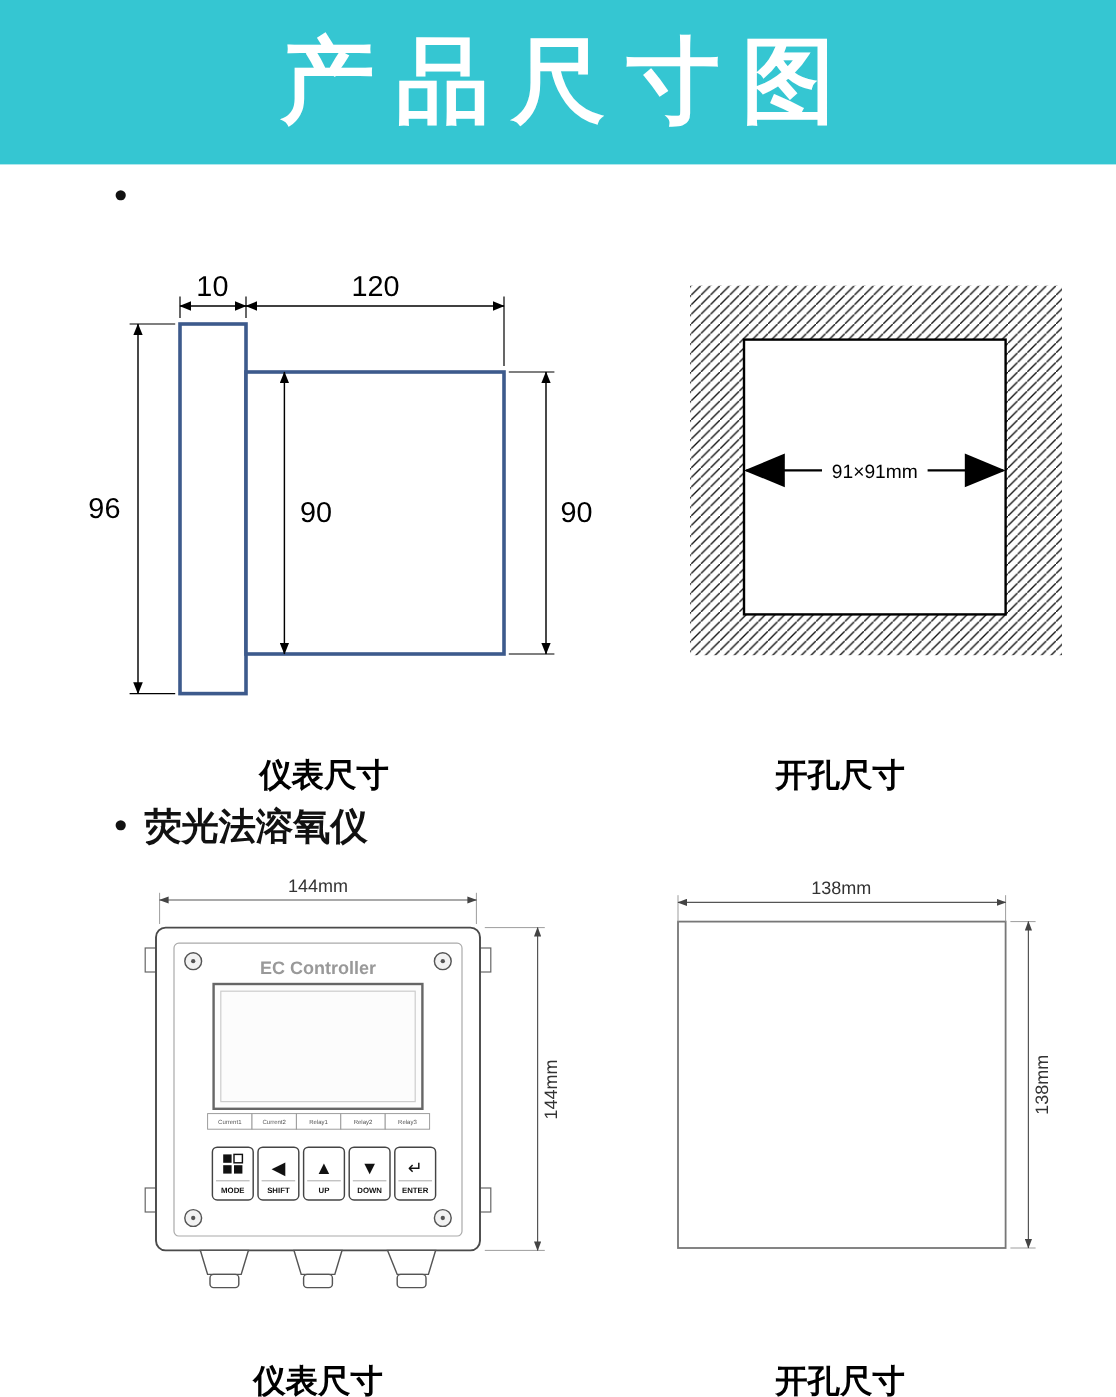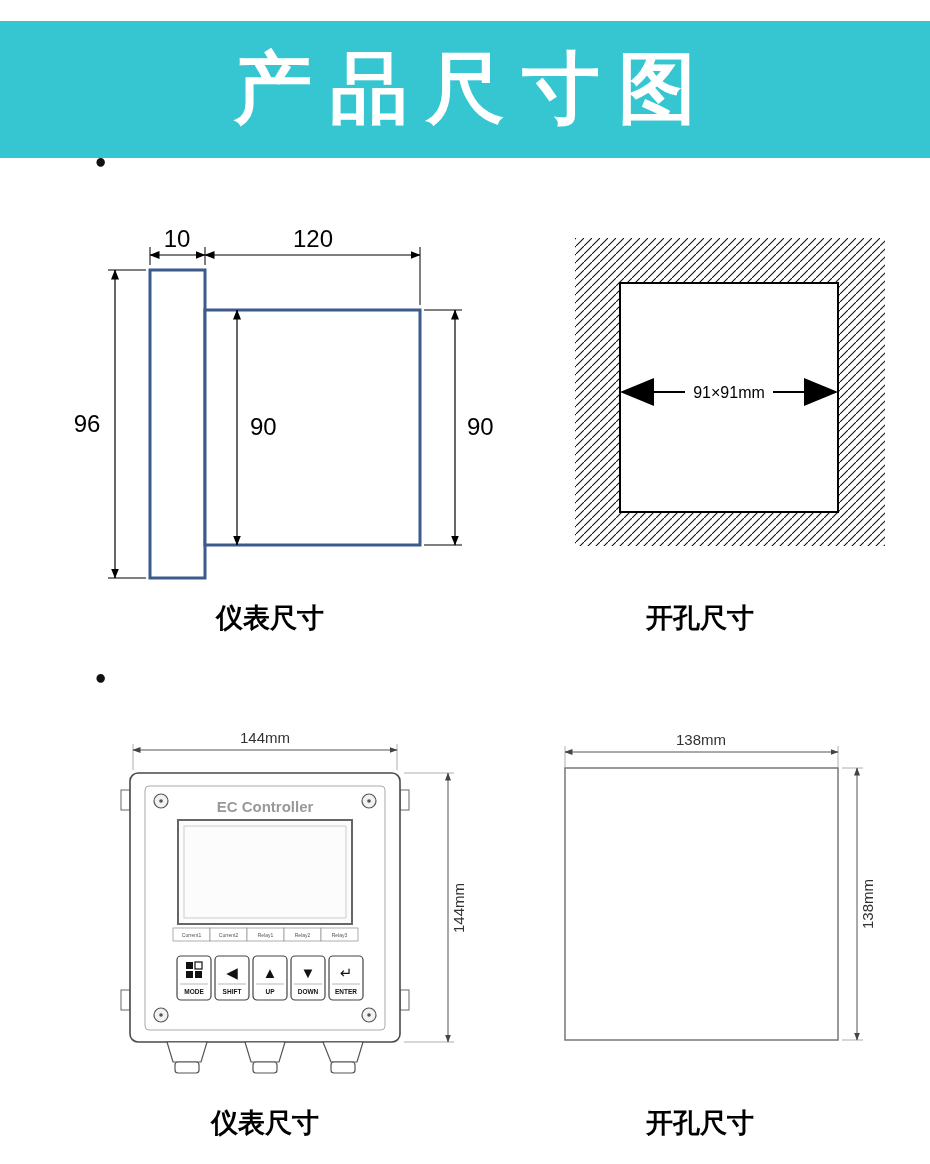--- a/index.html
+++ b/index.html
@@ -3,34 +3,34 @@
 <meta charset="utf-8">
 <style>
   * { margin:0; padding:0; box-sizing:border-box; }
   html,body { background:#fff; }
   body {
     width:930px; height:1164px; position:relative; overflow:hidden;
     font-family:"DejaVu Sans","Liberation Sans",sans-serif; color:#000;
   }
   .banner {
     position:absolute; left:0; top:0; width:930px; height:137px;
-    background:#35C6D2; display:flex; align-items:center; justify-content:center;margin-top:21px;
+    background:#35C6D2; display:flex; align-items:center; justify-content:center;
   }
   .banner-title {
     color:#fff; font-size:78px; font-weight:bold; letter-spacing:18px; text-indent:18px;
     font-family:"DejaVu Sans","Liberation Sans",sans-serif;
   }
   .section-title {
     position:absolute; display:flex; align-items:center; gap:12px;
     font-size:31px; font-weight:700; color:#111;
   }
   .section-title .bullet { font-size:24px; line-height:1; }
   .caption {
     position:absolute; width:200px; text-align:center;
-    font-size:27px; font-weight:700; color:#000;
+    font-size:27px; font-weight:700; color:#000;margin-top:28px;
   }
   svg { position:absolute; }
   svg text { font-family:"Liberation Sans","DejaVu Sans",sans-serif; }
   .dim-num { font-size:24px; fill:#000; }
   .dim-sm  { font-size:15px; fill:#333; }
 </style>
 </head>
 <body>
 
 <div class="banner">
@@ -88,20 +88,21 @@
   <polygon points="278,162 244,148 244,176" fill="#000"></polygon>
   <rect x="125" y="150" width="88" height="24" fill="#fff"></rect>
   <text x="169" y="168" text-anchor="middle" font-size="16" fill="#000">91×91mm</text>
 </svg>
 
 <div class="caption" style="left:170px; top:600px;">仪表尺寸</div>
 <div class="caption" style="left:600px; top:600px;">开孔尺寸</div>
 
 <div class="section-title" style="left:93px; top:668px;">
   <span class="bullet">•</span>
+  <span>荧光法溶氧仪</span>
 </div>
 
 <svg style="left:105px; top:728px;" width="380" height="370" viewBox="0 0 380 370">
   <defs>
     <marker id="arrC" viewBox="0 0 8 6" refX="7.5" refY="3" markerWidth="8" markerHeight="6" markerUnits="userSpaceOnUse" orient="auto-start-reverse">
       <path d="M0,0 L8,3 L0,6 Z" fill="#444"></path>
     </marker>
   </defs>
 
   <line x1="28" y1="16" x2="28" y2="42" stroke="#999" stroke-width="0.8"></line>

